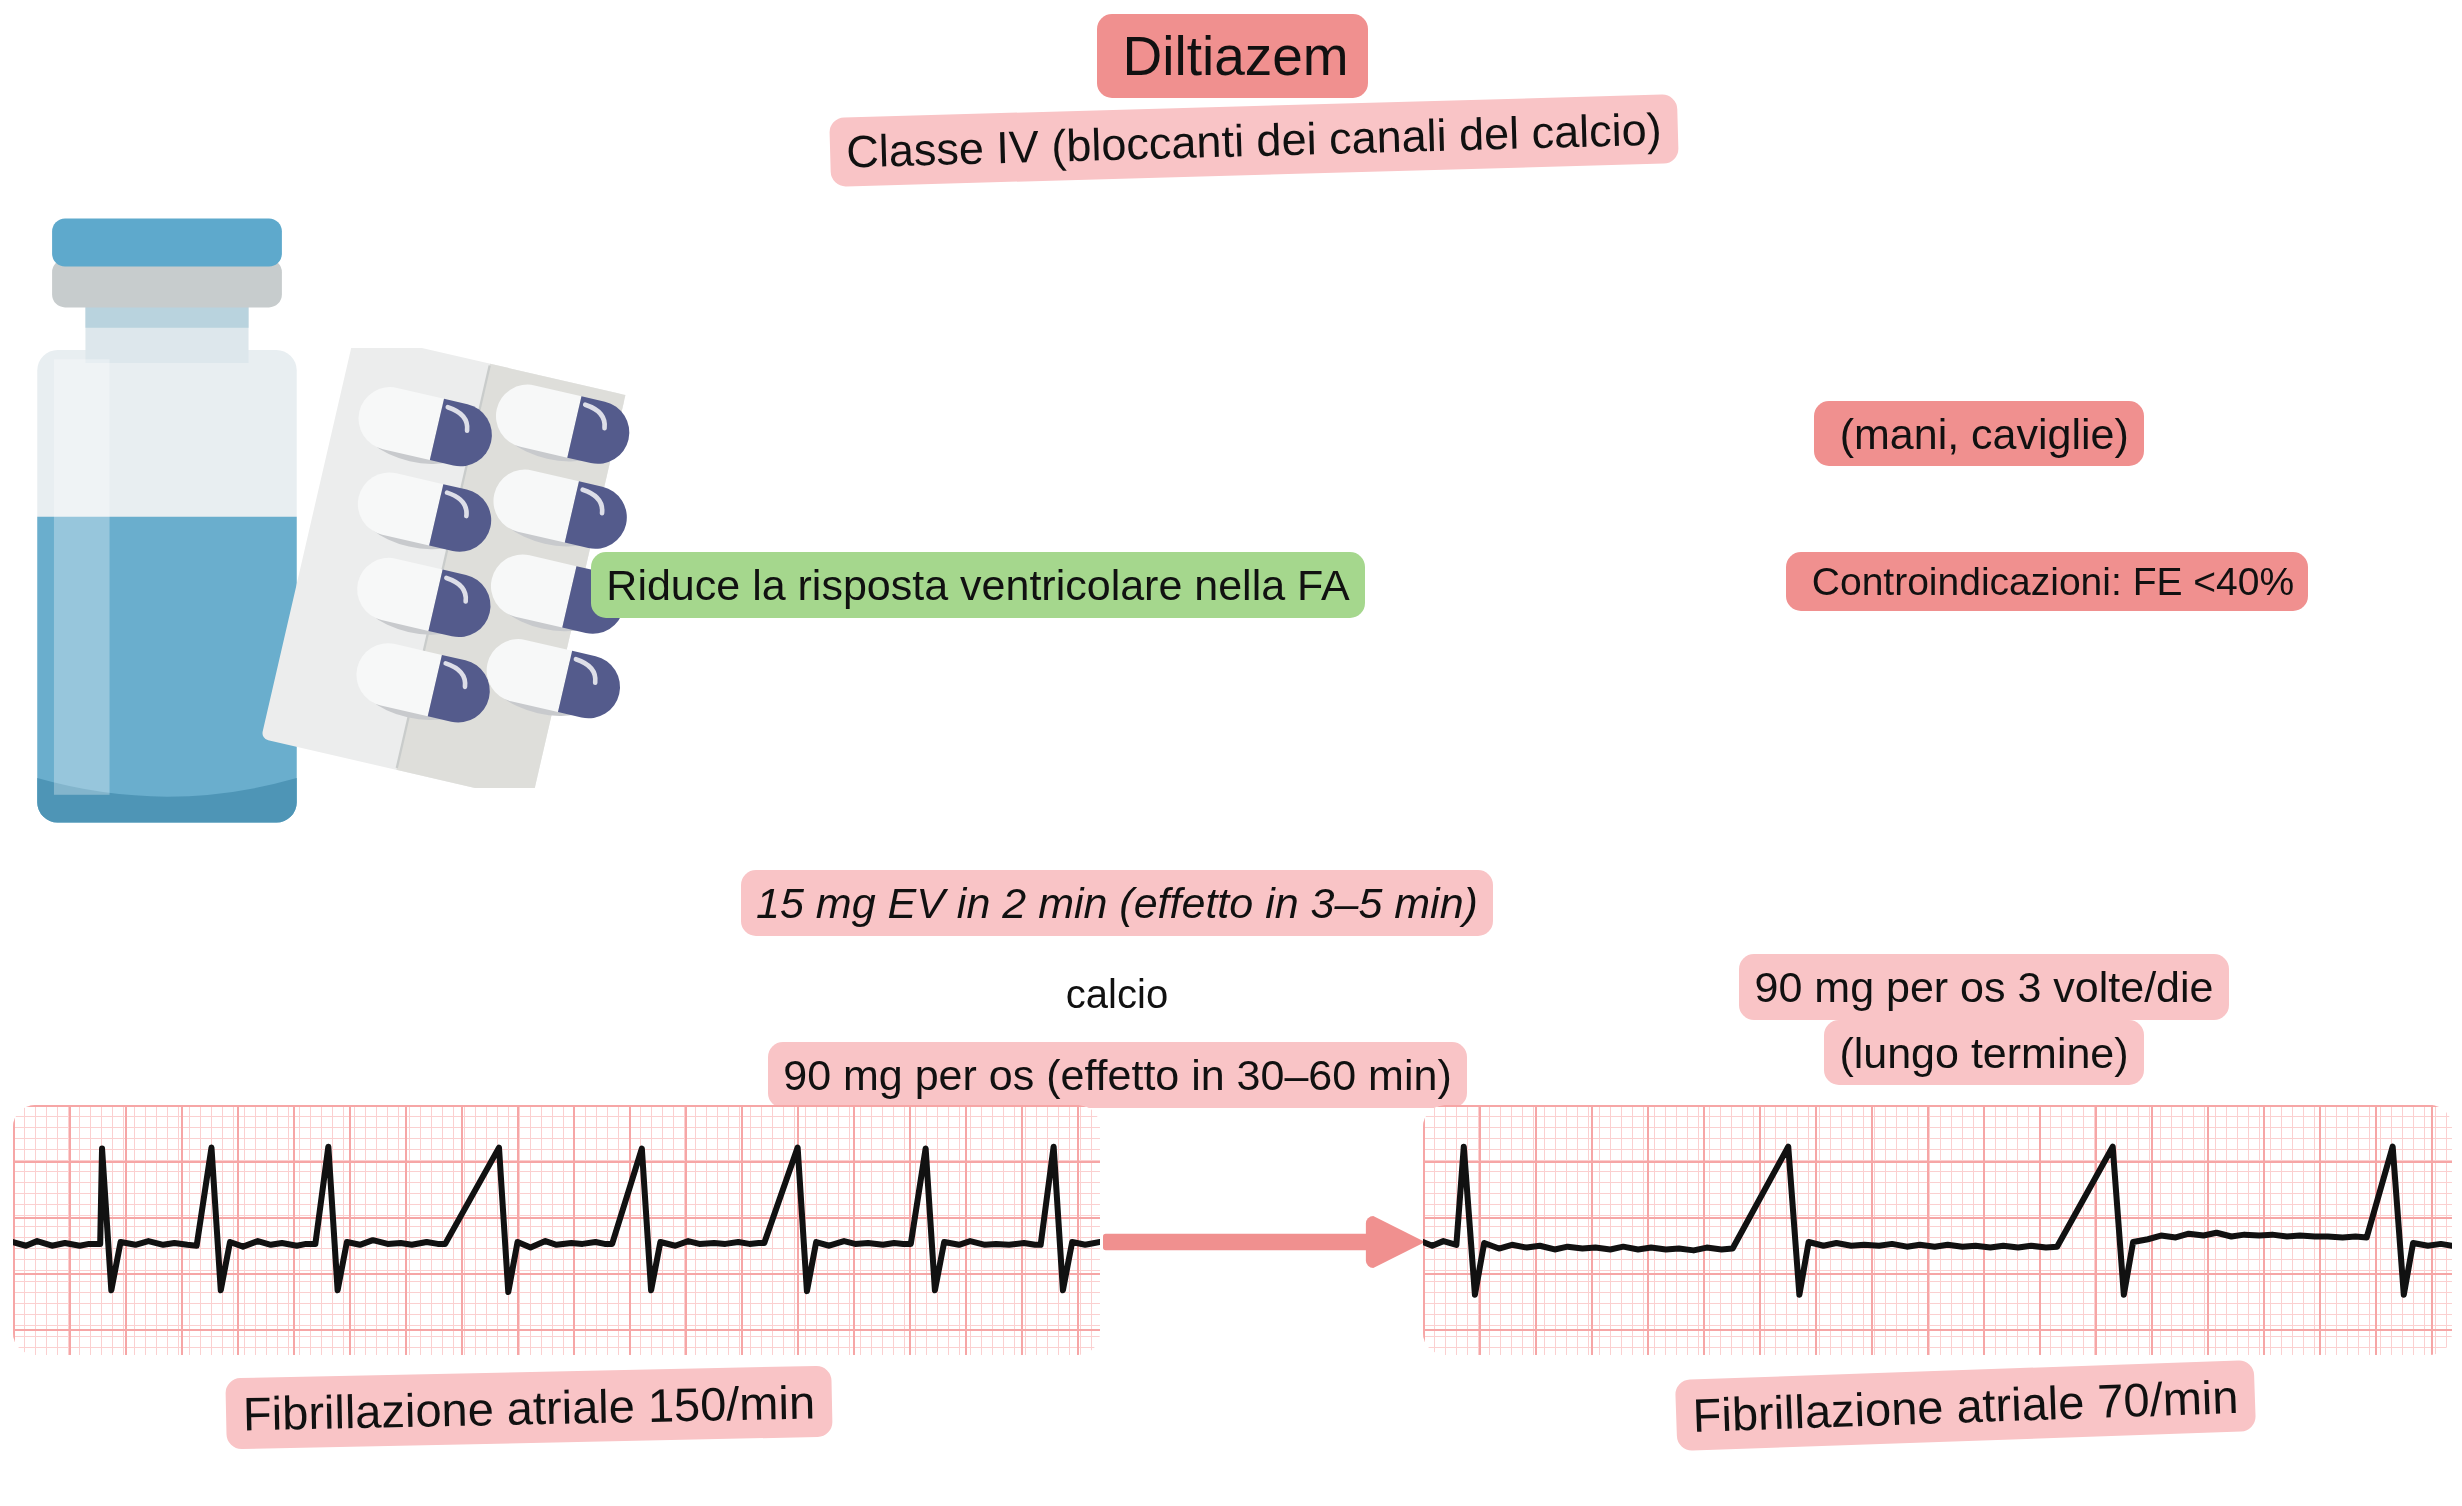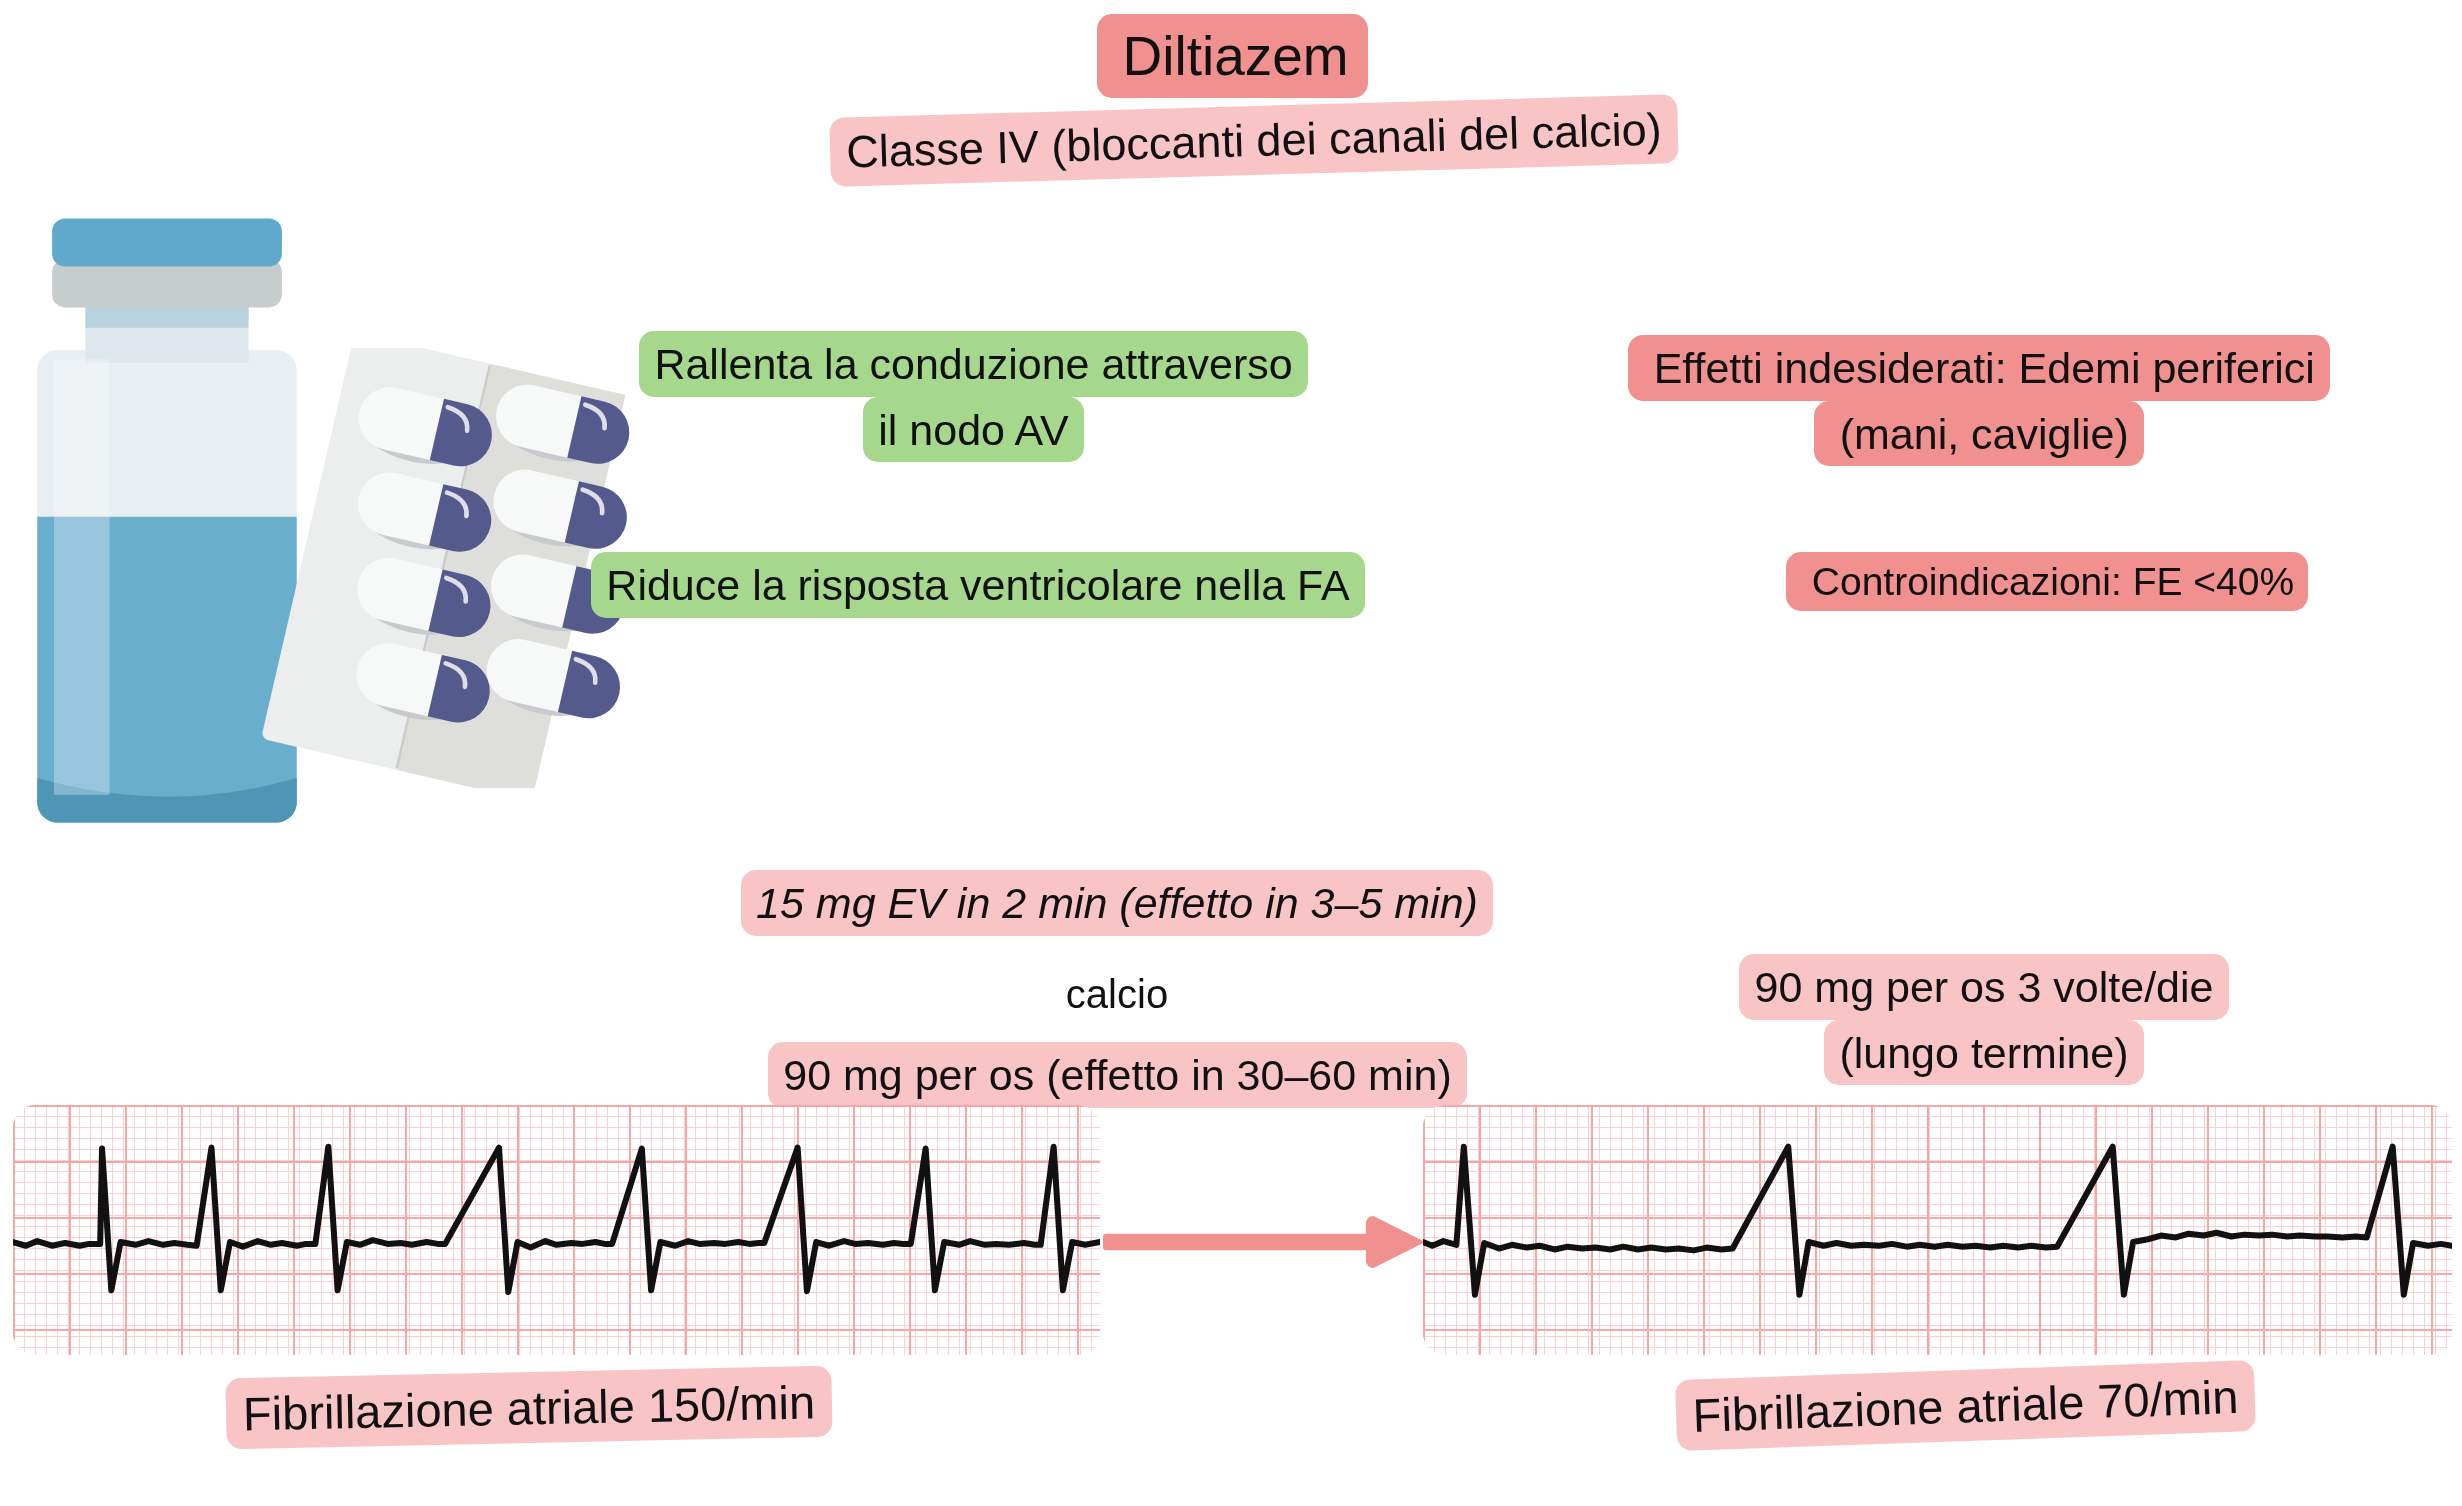--- a/index.html
+++ b/index.html
@@ -159,24 +159,23 @@
             <path d="M92 8 q24 2 26 20" stroke="#ffffff" stroke-width="5" fill="none" opacity=".8" stroke-linecap="round"></path>
           </g>
         </g>
       </g>
     </svg>
   </div>
 
   <div class="hl salmon" id="title-box"><span class="ln">Diltiazem</span></div>
   <div class="hl pink" id="subtitle-box"><span class="ln">Classe IV (bloccanti dei canali del calcio)</span></div>
 
-  <div class="hl green" id="mech1"><span class="ln">Rallenta la conduzione attraverso</span><br><span class="ln">il nodo AV</span></div>
   <div class="hl green" id="mech2"><span class="ln">Riduce la risposta ventricolare nella FA</span></div>
 
-  <div class="hl salmon" id="adverse"><span class="ln">Effetti indesiderati: Edemi periferici</span><br><span class="ln">(mani, caviglie)</span></div>
+  <div class="hl salmon" id="adverse"><br><span class="ln">(mani, caviglie)</span></div>
   <div class="hl salmon" id="contra"><span class="ln">Controindicazioni: FE &lt;40%</span></div>
 
   <div class="hl pink" id="dose-iv"><span class="ln">15 mg EV in 2 min (effetto in 3–5 min)</span></div>
   <div class="hl plain" id="dose-or"><span class="ln">calcio</span></div>
   <div class="hl pink" id="dose-po"><span class="ln">90 mg per os (effetto in 30–60 min)</span></div>
   <div class="hl pink" id="dose-long"><span class="ln">90 mg per os 3 volte/die</span><br><span class="ln">(lungo termine)</span></div>
 
   <div class="ecg" id="ecg-left">
     <div class="grid"></div>
     <svg viewBox="0 0 1172 270" preserveAspectRatio="none">

